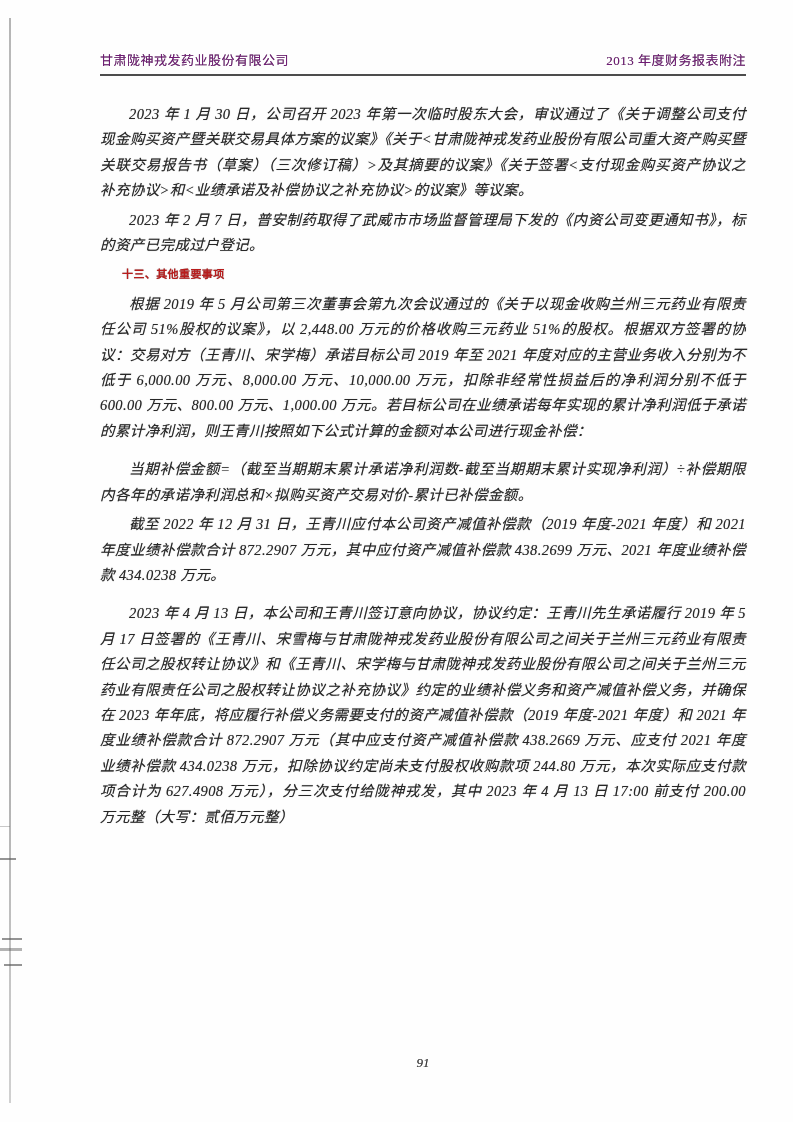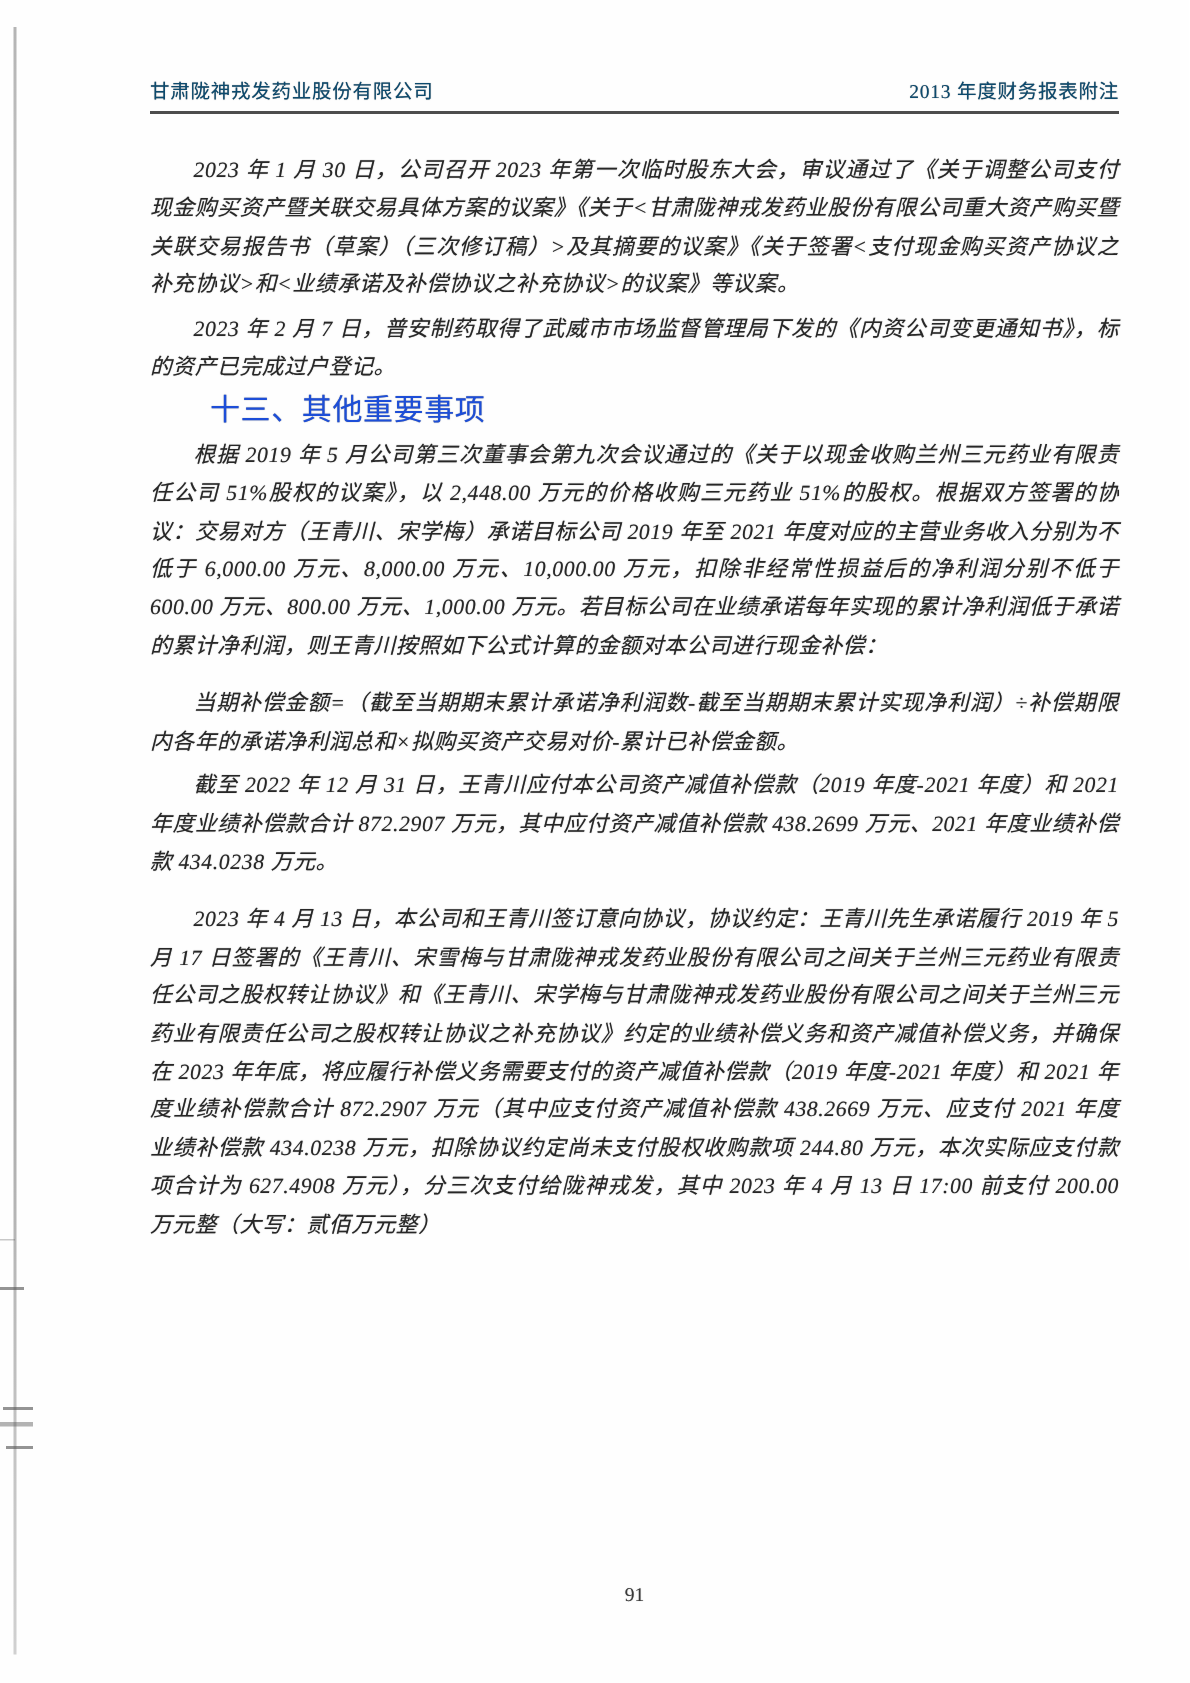--- a/index.html
+++ b/index.html
@@ -48,21 +48,21 @@
     top: 50px;
     left: 100px;
     width: 646px;
     display: flex;
     justify-content: space-between;
     align-items: flex-start;
     border-bottom: 2px solid #4d4d4d;
     padding-bottom: 5px;
     font-size: 13px;
     letter-spacing: 0.5px;
-    color: #0c4a6e;
+    color: #701a75;
     text-shadow: 0 0 0.6px rgba(40,40,40,0.6);
   }
 
   .doc-body {
     position: absolute;
     top: 102px;
     left: 100px;
     width: 646px;
     font-size: 14.5px;
     line-height: 25.4px;
@@ -72,35 +72,36 @@
     letter-spacing: 0.4px;
   }
   .doc-body p {
     margin: 0 0 4px 0;
     text-indent: 2em;
     font-style: italic;
   }
   .doc-body p.gap-after { margin-bottom: 13px; }
   .doc-body h2 {
     margin: 2px 0 4px 0;
-    font-size: 20px;
-    font-weight: normal;
+    font-size: 11px;
+    font-weight: bold;
     text-indent: 2em;
-    color: #1d4ed8;
+    color: #b91c1c;
   }
 
   .page-footer {
     position: absolute;
     top: 1055px;
     left: 100px;
     width: 646px;
     text-align: center;
     font-size: 13px;
     color: #3a3a3a;
     text-shadow: 0 0 0.6px rgba(40,40,40,0.5);
+    font-style: italic;
   }
 </style>
 </head>
 <body>
 
 <div class="page">
 
   <div class="scan-edge"></div>
   <div class="scan-mark m1"></div>
   <div class="scan-mark m2"></div>

